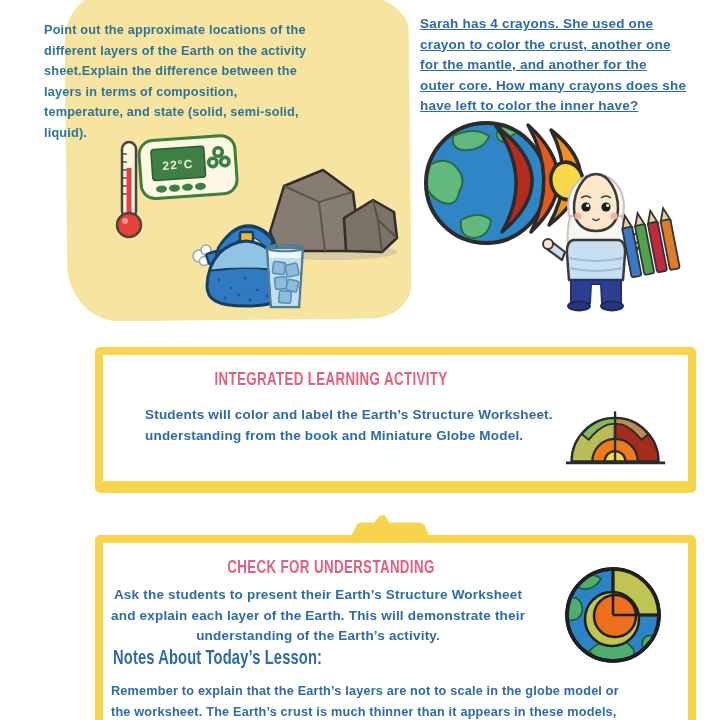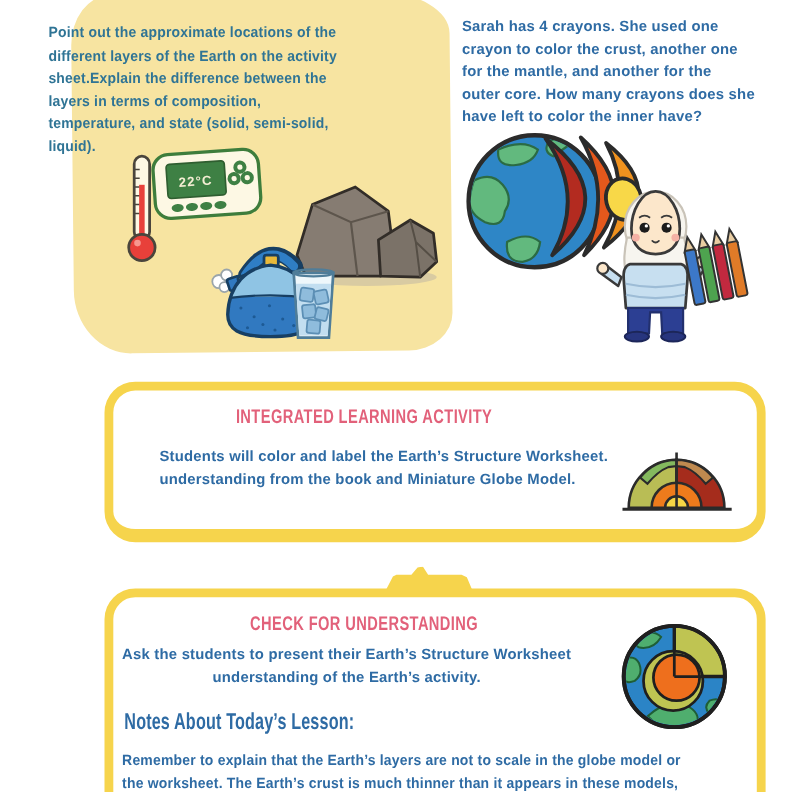--- a/index.html
+++ b/index.html
@@ -7,22 +7,22 @@
           font-family:"Liberation Sans",sans-serif;}
   .abs{position:absolute;}
   .line{white-space:nowrap;}
   .body-text{font-weight:bold;font-size:13.5px;line-height:20.5px;letter-spacing:0.2px;}
   .teal{color:#2f7495;}
   .blue{color:#2e6ba4;}
   .squeeze{transform:scaleX(0.94);transform-origin:left top;}
   .yellow-blob{left:66px;top:-6px;width:344px;height:326px;background:#f7e4a1;
       border-radius:36px 64px 40px 52px / 46px 38px 34px 58px;transform:rotate(-0.6deg);}
   .blob-text{left:44px;top:20px;}
-  .word-problem{left:420px;top:14px;}
-  .card{position:absolute;background:#ffffff;border:8px solid #f6d44c;border-radius:28px;box-sizing:border-box;}
+  .word-problem{left:420px;top:14px;text-decoration:underline;}
+  .card{position:absolute;background:#ffffff;border:8px solid #f6d44c;border-radius:5px;box-sizing:border-box;}
   .card-mid{left:95px;top:347px;width:601px;height:146px;border-bottom-width:12px;}
   .card-bottom{left:95px;top:535px;width:601px;height:220px;}
   .card-title{position:absolute;top:14px;left:8px;width:440px;text-align:center;
       font-weight:bold;font-size:18px;letter-spacing:0.5px;color:#e2617a;
       transform:scaleX(0.74);transform-origin:center top;white-space:nowrap;}
   .notes-heading{font-weight:bold;font-size:21px;color:#2e6ba4;letter-spacing:0.2px;
       transform:scaleX(0.70);transform-origin:left top;white-space:nowrap;}
   .notch{left:350px;top:515px;width:80px;height:23px;background:#f6d44c;
       clip-path:polygon(0 100%,9% 40%,13% 33%,30% 33%,37% 4%,43% 0,49% 33%,87% 33%,93% 42%,100% 100%);}
 </style>
@@ -206,20 +206,21 @@
       <line x1="2" y1="63.5" x2="107" y2="63.5" stroke="#2b2b2b" stroke-width="3"></line>
     </svg>
   </div>
 
   <div class="abs notch"></div>
 
   <div class="card card-bottom">
     <div class="card-title">CHECK FOR UNDERSTANDING</div>
     <div class="abs body-text blue" style="left:8px;top:42px;text-align:center;">
       <div class="line">Ask the students to present their Earth’s Structure Worksheet</div>
+      <div class="line">and explain each layer of the Earth. This will demonstrate their</div>
       <div class="line">understanding of the Earth’s activity.</div>
     </div>
     <svg class="abs" style="left:446px;top:22px;" width="140" height="102" viewBox="0 0 140 102">
       <circle cx="64" cy="50" r="46" fill="#2b84c6" stroke="#1f1f1f" stroke-width="3.5"></circle>
       <clipPath id="gclip">
           <circle cx="64" cy="50" r="44"></circle>
         </clipPath>
       <g clip-path="url(#gclip)" fill="#4fae6e" stroke="#1f5e36" stroke-width="1.8">
         <path d="M30,14 q14,-8 22,0 q-6,10 -16,10 q-10,0 -6,-10 z"></path>
         <path d="M18,34 q10,-4 14,4 q4,10 -4,16 q-10,4 -14,-6 q-2,-10 4,-14 z"></path>

